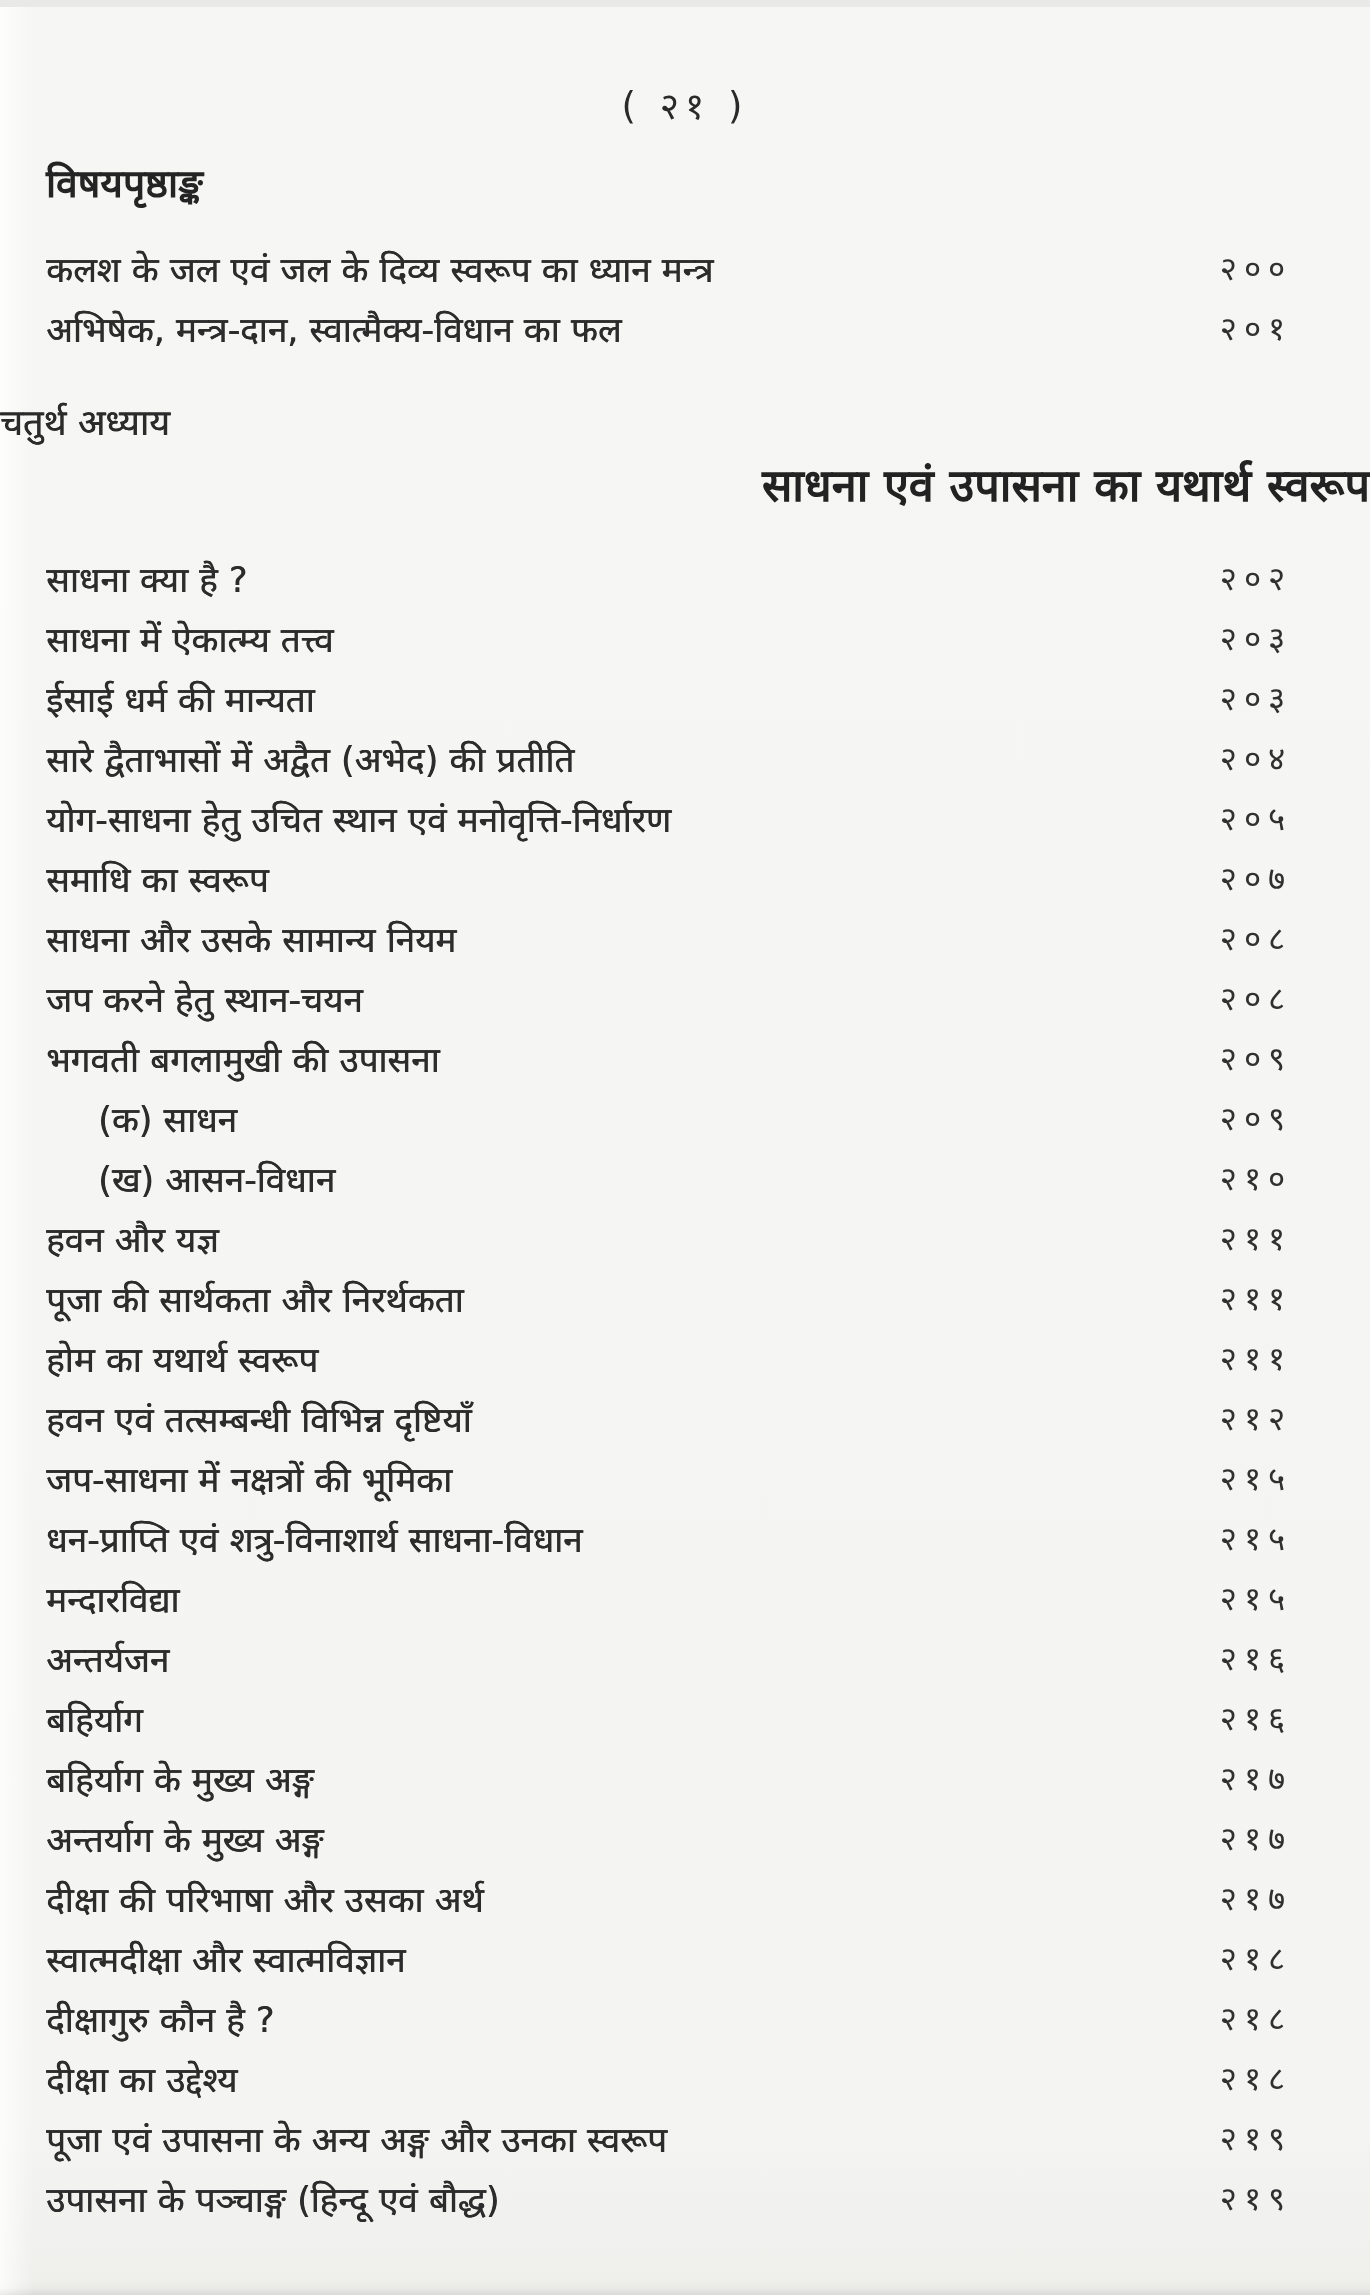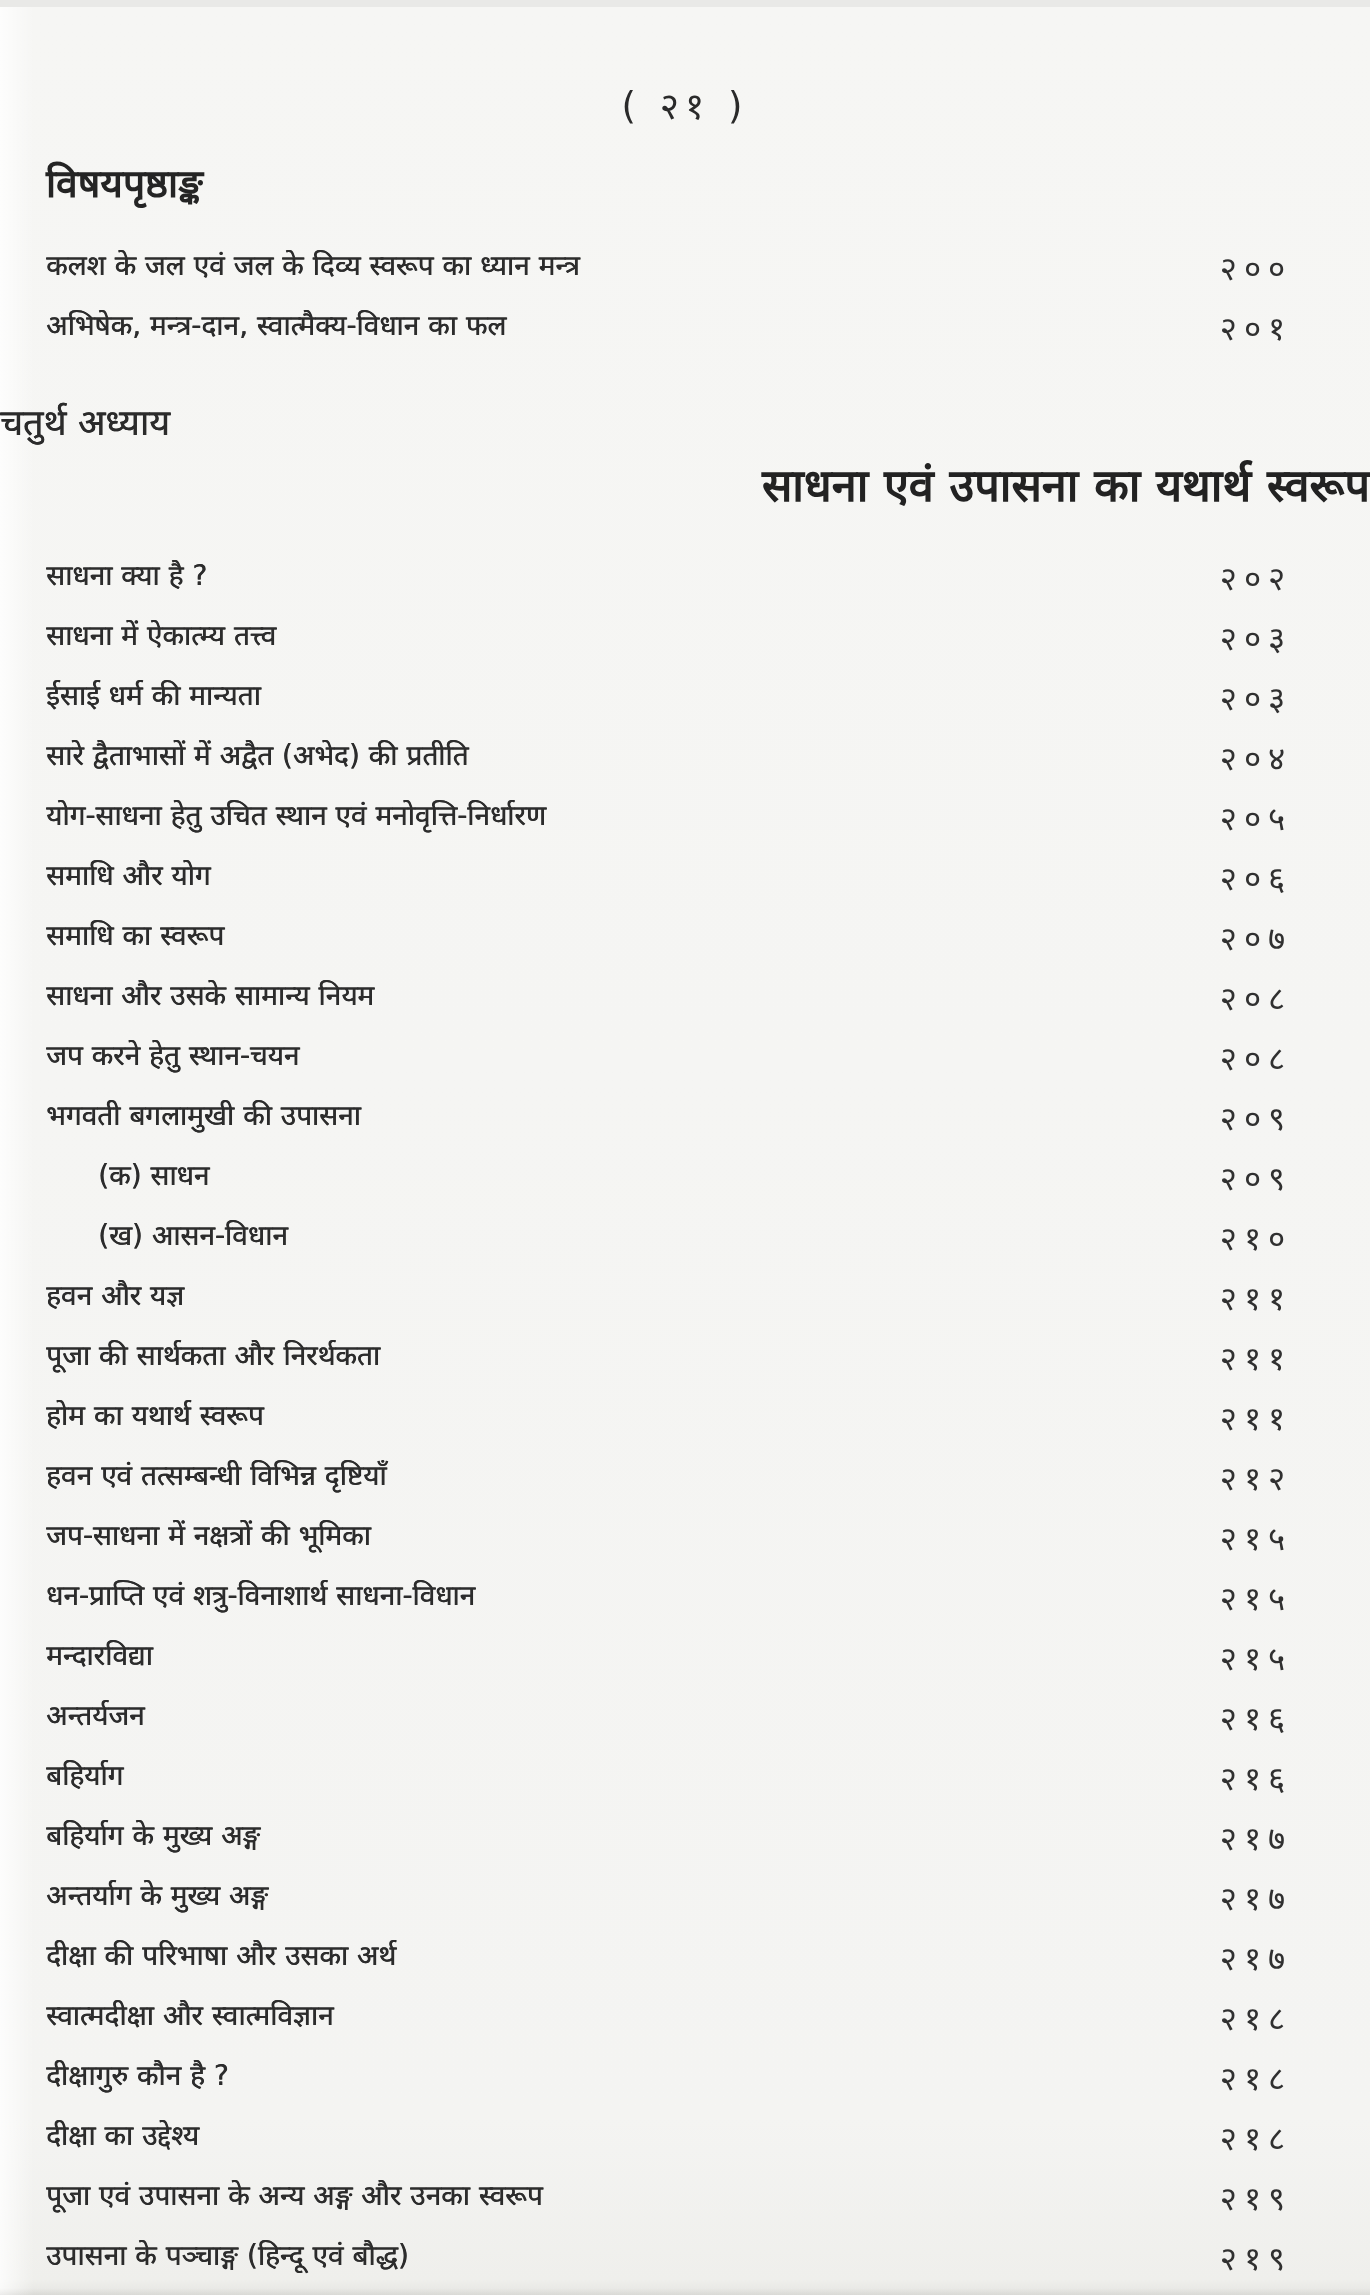--- a/index.html
+++ b/index.html
@@ -71,21 +71,21 @@
   .toc-list.main { top: 548px; }
 
   .toc-row {
     height: 60px;
     display: flex;
     justify-content: space-between;
     align-items: flex-start;
     white-space: nowrap;
   }
   .toc-row .title {
-    font-size: 28px;
+    font-size: 35px;
     color: #2c2c2c;
     text-shadow: 0.5px 0 0 currentColor; 
   }
   .toc-row.indent .title { padding-left: 52px; }
   .toc-row .pagenum {
     font-size: 33px;
     width: 112px;
     flex: 0 0 112px;
     letter-spacing: 7px;
     color: #303030;
@@ -155,24 +155,20 @@
       </div>
       <div class="toc-row">
         <span class="title">सारे द्वैताभासों में अद्वैत (अभेद) की प्रतीति</span>
         <span class="pagenum">२०४</span>
       </div>
       <div class="toc-row">
         <span class="title">योग-साधना हेतु उचित स्थान एवं मनोवृत्ति-निर्धारण</span>
         <span class="pagenum">२०५</span>
       </div>
       <div class="toc-row">
-        <span class="title">समाधि और योग</span>
-        <span class="pagenum">२०६</span>
-      </div>
-      <div class="toc-row">
         <span class="title">समाधि का स्वरूप</span>
         <span class="pagenum">२०७</span>
       </div>
       <div class="toc-row">
         <span class="title">साधना और उसके सामान्य नियम</span>
         <span class="pagenum">२०८</span>
       </div>
       <div class="toc-row">
         <span class="title">जप करने हेतु स्थान-चयन</span>
         <span class="pagenum">२०८</span>

